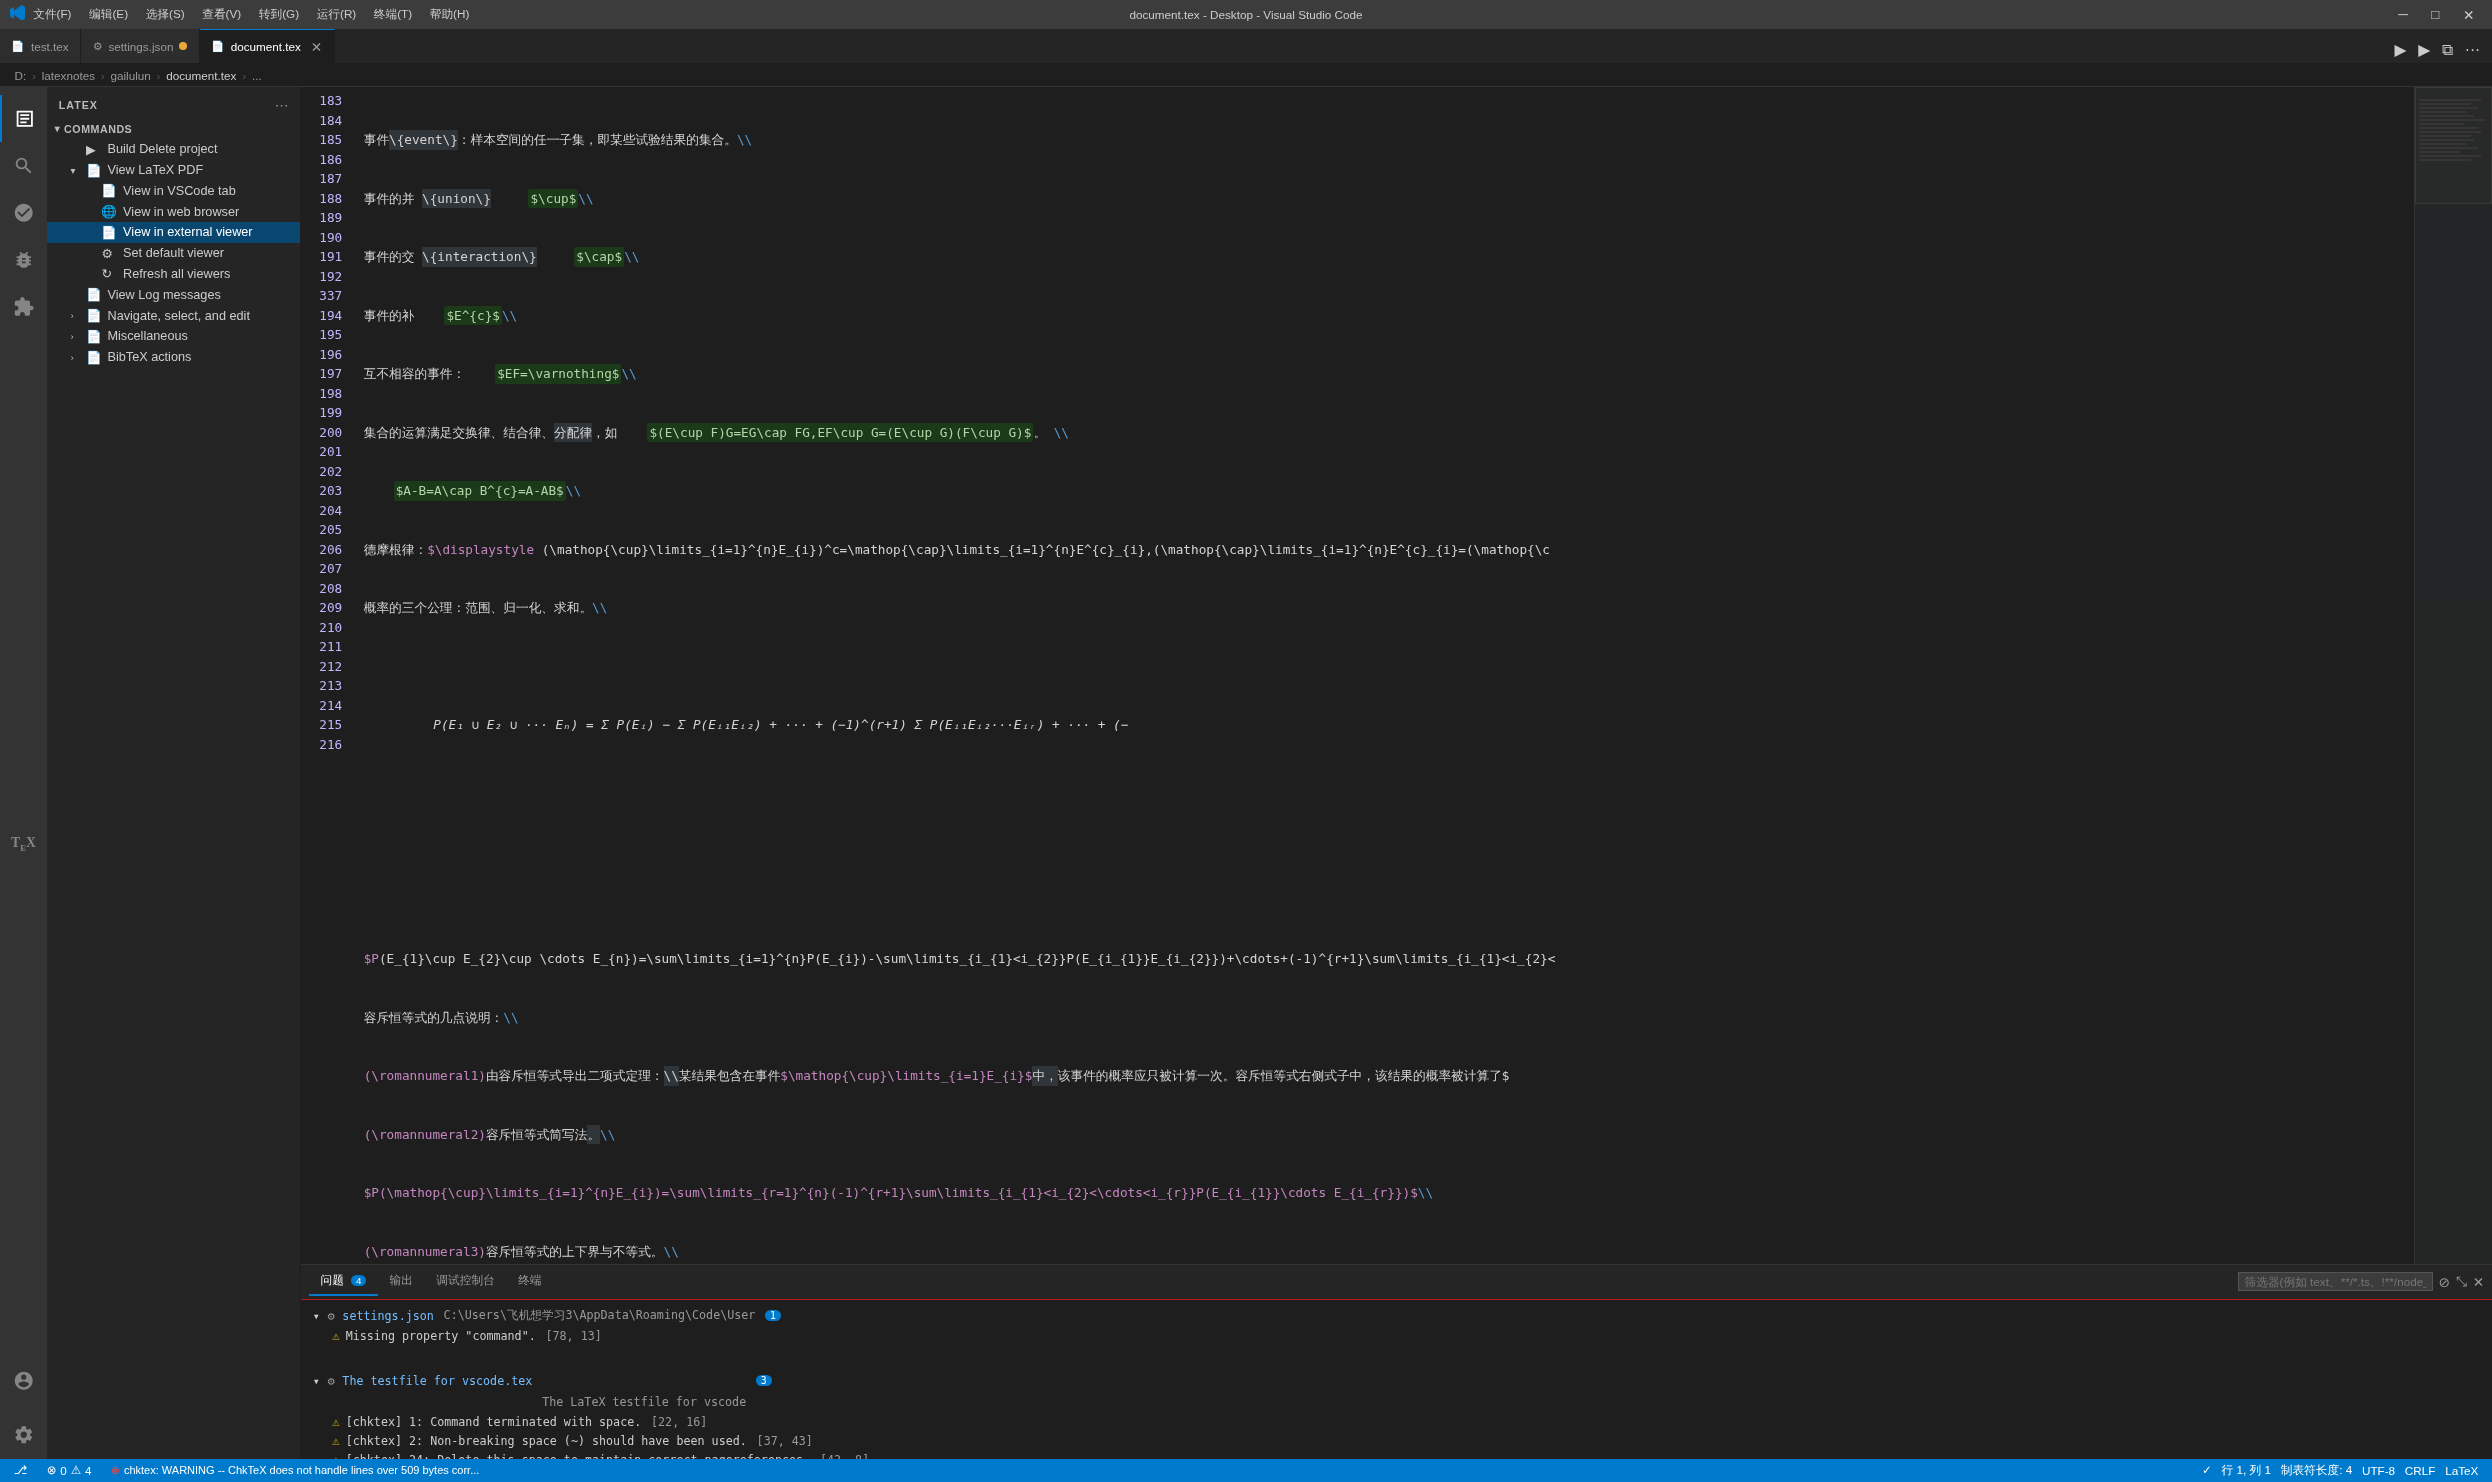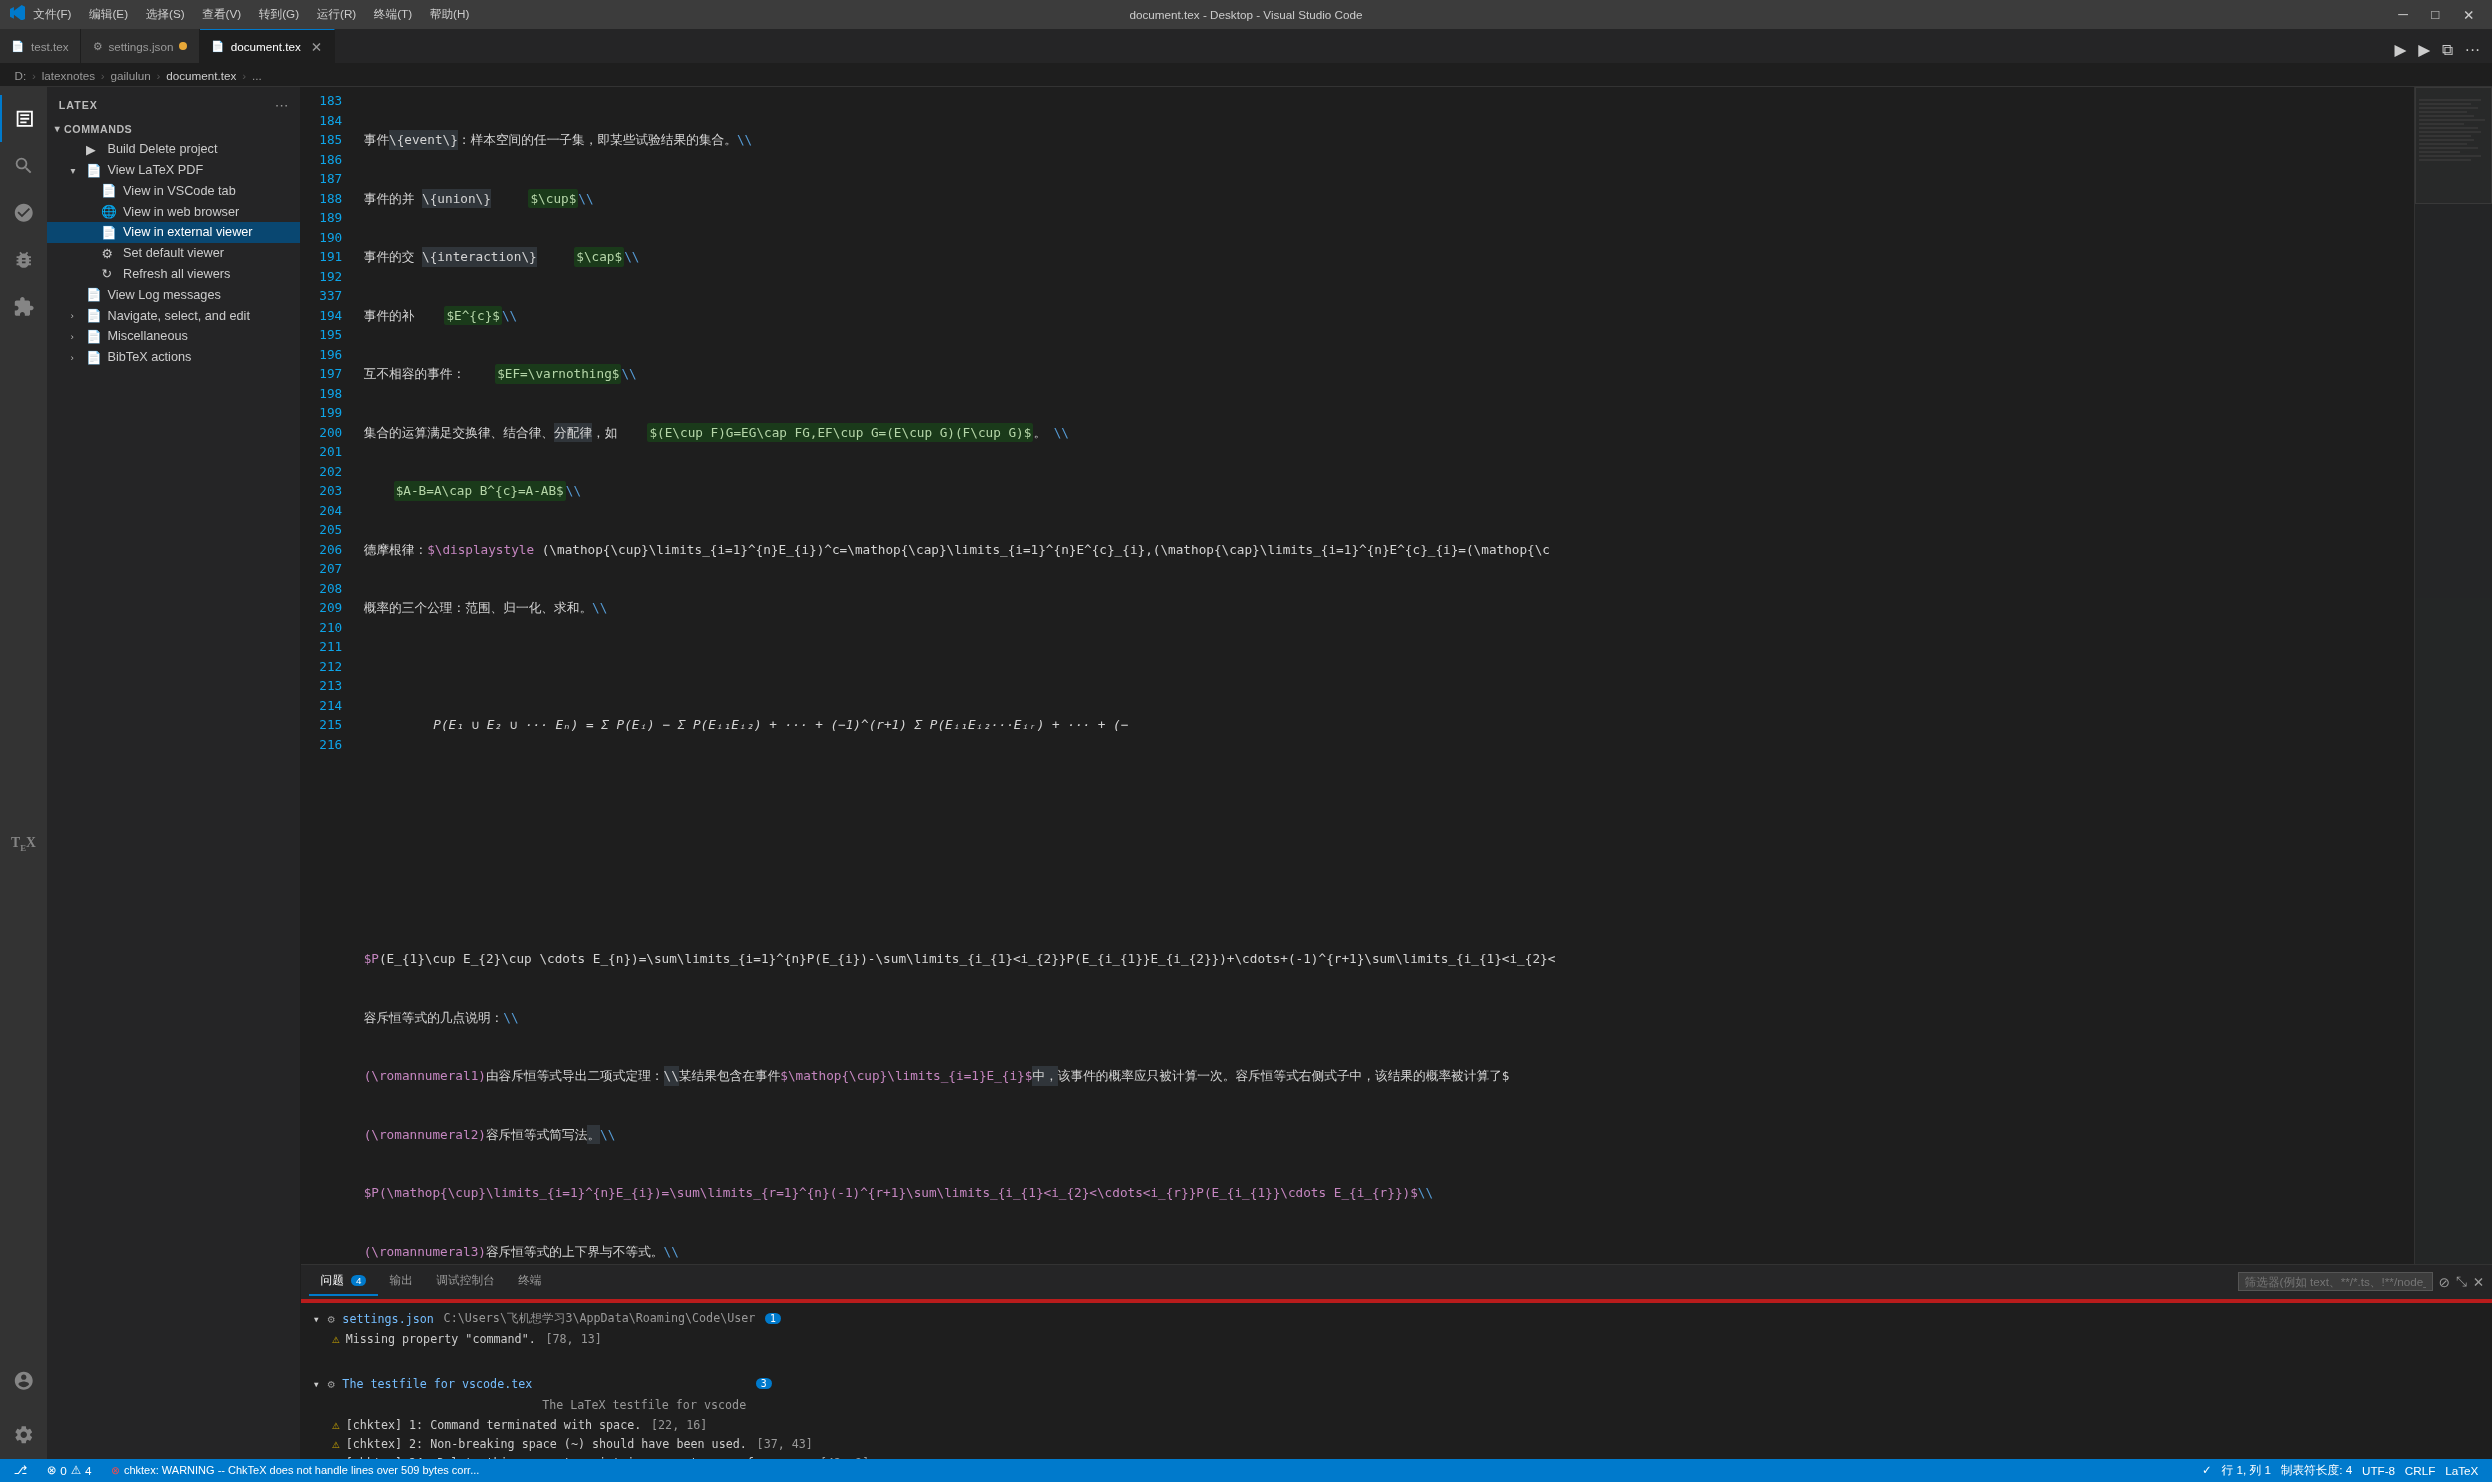--- a/index.html
+++ b/index.html
@@ -51,21 +51,21 @@
     .tree-section-header { display: flex; align-items: center; padding: 3.9px 7.8px; cursor: pointer; font-size: 10.7px; font-weight: bold; color: #bbb; text-transform: uppercase; letter-spacing: 0.5px; }
     .tree-section-header .arrow { margin-right: 3.9px; font-size: 9.8px; }
     .indent1 { padding-left: 23.4px; }
     .indent2 { padding-left: 39px; }
 
     
     #editor-area { flex: 1; display: flex; flex-direction: column; overflow: hidden; background: #1e1e1e; }
 
     
     #editor-content { flex: 1; display: flex; overflow: hidden; }
-    #line-numbers { width: 51px; background: #1e1e1e; color: #0ea5e9; font-family: 'Consolas', monospace; font-size: 12.7px; line-height: 19.5px; padding: 3.9px 0; text-align: right; padding-right: 9.8px; overflow: hidden; flex-shrink: 0; user-select: none; }
+    #line-numbers { width: 51px; background: #1e1e1e; color: #c4b5fd; font-family: 'Consolas', monospace; font-size: 12.7px; line-height: 19.5px; padding: 3.9px 0; text-align: right; padding-right: 9.8px; overflow: hidden; flex-shrink: 0; user-select: none; }
     #code-area { flex: 1; overflow: auto; padding: 3.9px 0 3.9px 11.7px; font-family: 'Consolas', monospace; font-size: 12.7px; line-height: 19.5px; color: #d4d4d4; white-space: pre; }
     .code-line { height: 19.5px; min-height: 19.5px; display: flex; align-items: center; }
     .kw { color: #569cd6; }
     .math-inline { background: #1a3a1a; color: #b5d5a8; padding: 0 2px; border-radius: 2px; margin-left: 30px; }
     .cmd { color: #c586c0; }
     .text-zh { color: #d4d4d4; }
 
     
     #minimap { width: 78px; background: #1e1e1e; flex-shrink: 0; border-left: 1px solid #333; position: relative; }
 
@@ -388,21 +388,21 @@
             <div style="height:2px;background:#555;margin:2px 0;width:90%;"></div>
             <div style="height:2px;background:#555;margin:2px 0;width:75%;"></div>
           </div>
 
           <div style="position:absolute;top:0;left:0;right:0;height:117px;background:#3e3e3e66;border:1px solid #555;"></div>
         </div>
       </div>
     </div>
 
     <div id="bottom-panel">
-      <div style="display:flex;align-items:center;background:#252526;border-bottom:4px solid #b91c1c;">
+      <div style="display:flex;align-items:center;background:#252526;border-bottom:1px solid #b91c1c;">
         <div id="panel-tabs" style="background:transparent;border:none;flex:1;">
           <div class="panel-tab active">
             <span>问题</span>
             <span class="badge">4</span>
           </div>
           <div class="panel-tab">
             <span>输出</span>
           </div>
           <div class="panel-tab">
             <span>调试控制台</span>

